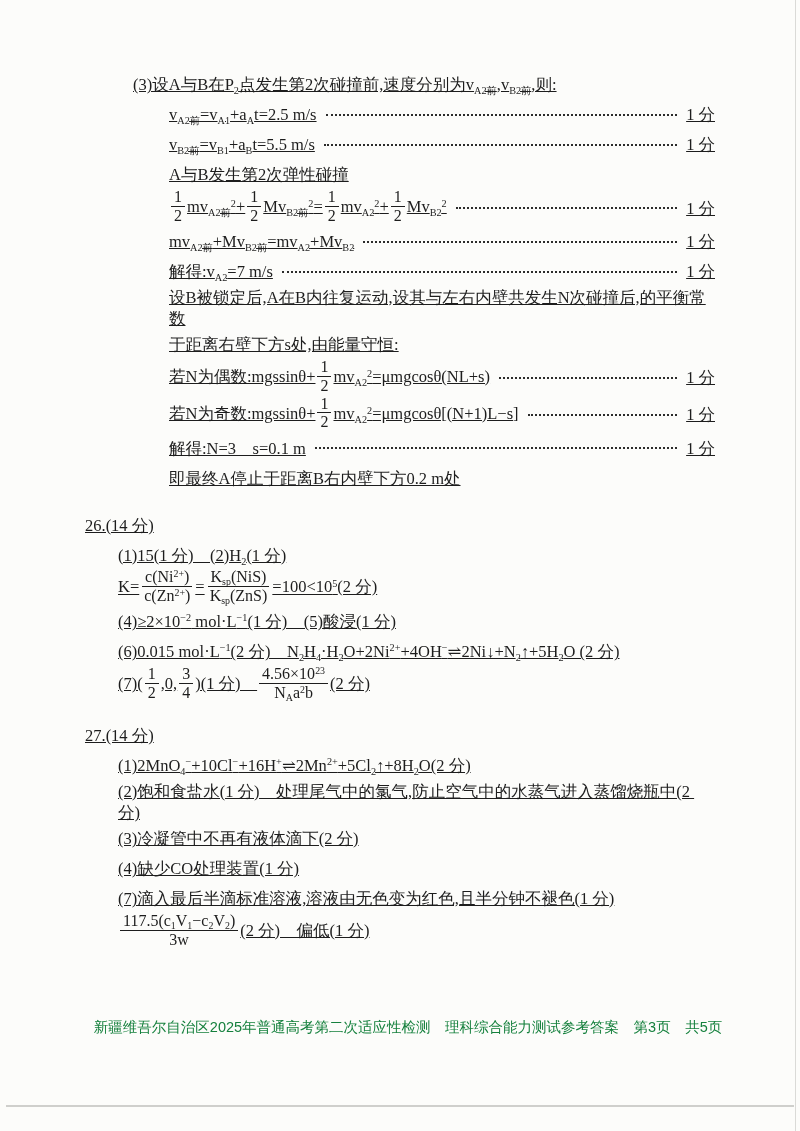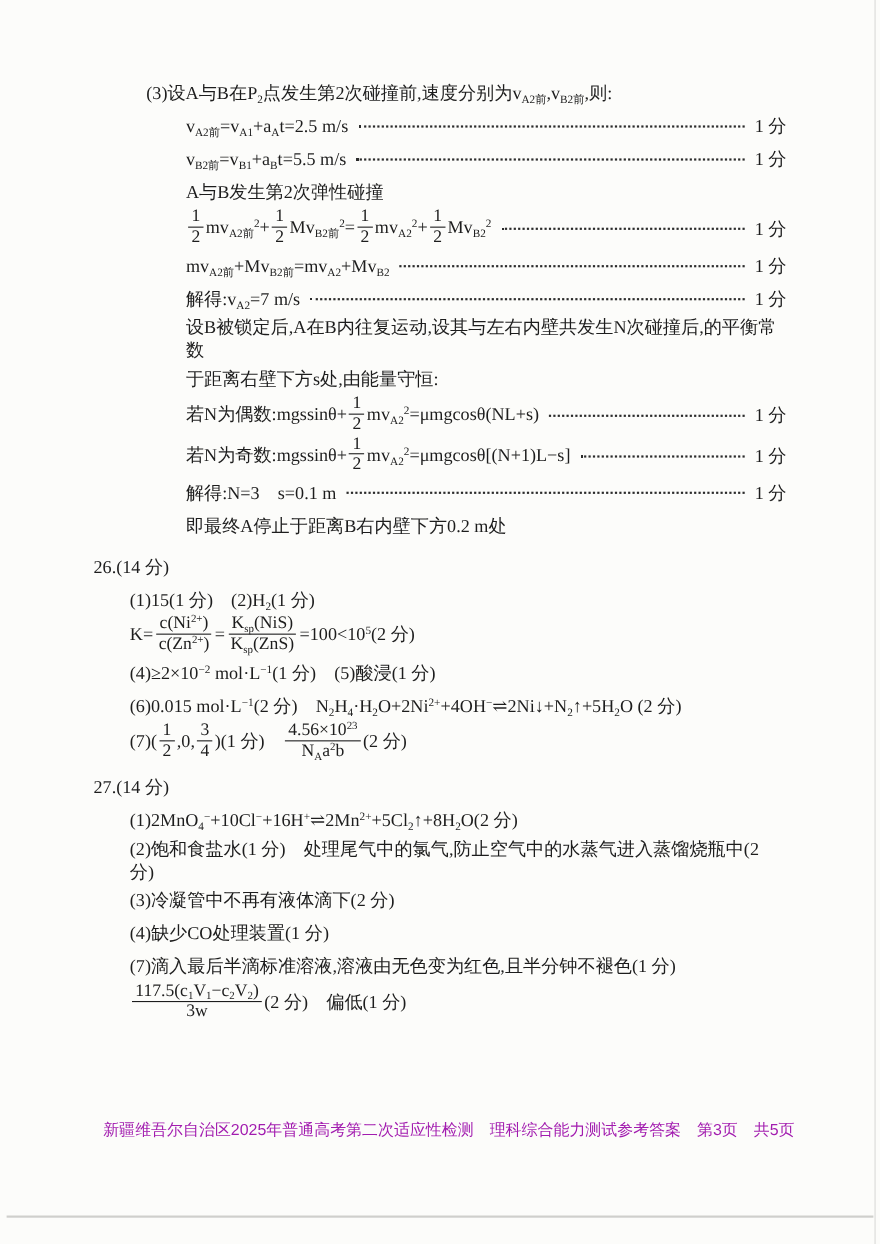--- a/index.html
+++ b/index.html
@@ -18,26 +18,27 @@
   .content{
     position:absolute;
     top:70px;left:85px;right:85px;
   }
   .line{
     display:flex;
     align-items:center;
     min-height:30px;
     font-size:16.5px;
     line-height:1.3;
+    text-decoration:underline;
   }
   .ltext{white-space:pre-wrap}
   .indent-1{margin-left:33px}
   .indent-2{margin-left:48px}
   .indent-3{margin-left:84px}
-  .section-gap{margin-top:7px}
+  .section-gap{margin-top:17px}
   .dots{
     flex:1 1 14px;
     min-width:14px;
     height:0;
     border-bottom:2px dotted #2b2b2b;
     margin:0 9px;
   }
   .score{white-space:nowrap}
   sub,sup{font-size:0.62em;line-height:0}
   sub{vertical-align:-0.35em}
@@ -55,21 +56,21 @@
   }
   .fnum{padding:0 3px;border-bottom:1px solid #1d1d1d}
   .fden{padding:0 3px}
   .footer{
     position:absolute;
     left:0;right:0;top:1002px;
     text-align:center;
     font-family:"Liberation Sans","DejaVu Sans",sans-serif;
     font-size:14.5px;
     font-weight:500;
-    color:#a21caf;
+    color:#15803d;
     white-space:pre-wrap;
   }
   .scan-line-bottom{
     position:absolute;left:6px;right:6px;bottom:24px;
     height:2px;background:#cfcfcc;
   }
   .scan-line-right{
     position:absolute;top:0;bottom:0;right:4px;
     width:1px;background:#dadad7;
   }

